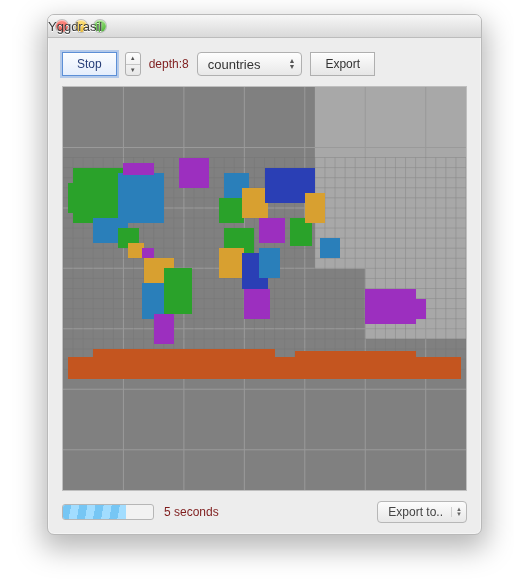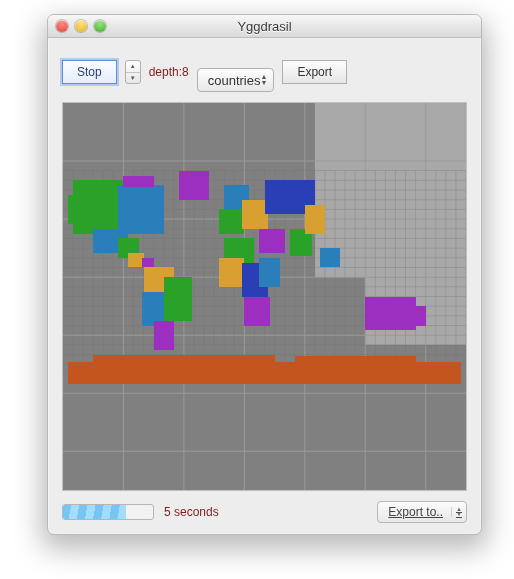--- a/index.html
+++ b/index.html
@@ -5,38 +5,38 @@
   html,body{margin:0;padding:0;background:#fff;font-family:"Lucida Grande","Helvetica Neue",Arial,sans-serif;font-size:13px;color:#333;}
   .stage{position:relative;width:514px;height:579px;}
   .shadow{position:absolute;left:42px;top:22px;width:445px;height:527px;border-radius:10px;background:rgba(0,0,0,0.28);filter:blur(14px);}
   .window{position:absolute;left:47px;top:14px;width:433px;height:519px;border-radius:7px;background:#ededed;border:1px solid #b9b9b9;box-shadow:0 0 0 1px rgba(255,255,255,0.4) inset;overflow:hidden;}
   .titlebar{height:22px;background:linear-gradient(#f7f7f7,#d9d9d9);border-bottom:1px solid #bcbcbc;display:flex;align-items:center;padding:0 8px;position:relative;}
   .traffic{display:flex;gap:7px;align-items:center;}
   .tl{width:12px;height:12px;border-radius:50%;box-shadow:inset 0 1px 1px rgba(255,255,255,0.6),0 0 0 1px rgba(0,0,0,0.2);}
   .tl.red{background:radial-gradient(circle at 50% 30%,#ff8b82,#e24138);}
   .tl.yel{background:radial-gradient(circle at 50% 30%,#ffe27a,#e6b021);}
   .tl.grn{background:radial-gradient(circle at 50% 30%,#9be27e,#3fae2a);}
-  .title{position:absolute;left:0;right:0;text-align:center;font-size:13px;color:#3a3a3a;text-shadow:0 1px 0 #fff;pointer-events:none;}
+  .title{position:absolute;left:0;right:0;text-align:left;font-size:13px;color:#3a3a3a;text-shadow:0 1px 0 #fff;pointer-events:none;}
   .content{padding:14px 14px 12px 14px;display:flex;flex-direction:column;gap:10px;height:calc(100% - 22px);box-sizing:border-box;}
   .toolbar{display:flex;align-items:center;gap:8px;}
   .btn{display:inline-flex;align-items:center;justify-content:center;height:22px;padding:0 14px;border-radius:0;background:linear-gradient(#fdfdfd,#e6e6e6);border:1px solid #afafaf;box-shadow:0 1px 0 #fff inset;font-size:12px;cursor:default;}
   .btn.primary{border:1px solid #5c8fd6;color:#253d77;background:linear-gradient(#fbfdff,#e5eefc);box-shadow:0 0 0 2px rgba(110,160,230,0.45),0 1px 0 #fff inset;}
   .stepper{display:flex;flex-direction:column;width:14px;height:22px;border:1px solid #b0b0b0;border-radius:3px;overflow:hidden;background:linear-gradient(#fdfdfd,#e7e7e7);}
   .stepper div{flex:1;display:flex;align-items:center;justify-content:center;font-size:6px;color:#555;}
   .stepper div:first-child{border-bottom:1px solid #c6c6c6;}
   .lbl{font-size:12px;color:#7f1d1d;}
-  .select{display:flex;align-items:center;height:22px;border:1px solid #b0b0b0;border-radius:4px;background:linear-gradient(#fefefe,#e8e8e8);padding:0 6px 0 10px;cursor:default;margin-top:16px;}
+  .select{display:flex;align-items:center;height:22px;border:1px solid #b0b0b0;border-radius:4px;background:linear-gradient(#fefefe,#e8e8e8);padding:0 6px 0 10px;gap:28px;cursor:default;}
   .select .arrows{display:flex;flex-direction:column;font-size:7px;line-height:6px;color:#555;}
   .canvas-wrap{flex:1;border:1px solid #bfbfbf;position:relative;background:#808080;overflow:hidden;}
   svg.map{position:absolute;inset:0;width:100%;height:100%;}
   .bottombar{display:flex;align-items:center;gap:10px;}
   .progress{width:90px;height:14px;border:1px solid #b6b6b6;border-radius:3px;background:#f2f2f2;position:relative;overflow:hidden;}
   .progress .fill{position:absolute;left:0;top:0;bottom:0;width:70%;background:repeating-linear-gradient(100deg,#76c6f4 0 8px,#a2ddff 8px 16px);}
   .spacer{flex:1;}
-  .popup{display:flex;align-items:center;height:20px;border:1px solid #b7b7b7;border-radius:4px;background:linear-gradient(#fcfcfc,#e8e8e8);padding:0 4px 0 10px;gap:8px;font-size:12px;color:#444;cursor:default;text-decoration:underline;}
+  .popup{display:flex;align-items:center;height:20px;border:1px solid #b7b7b7;border-radius:4px;background:linear-gradient(#fcfcfc,#e8e8e8);padding:0 4px 0 10px;gap:8px;font-size:12px;color:#444;cursor:default;}
   .popup .arrows{display:flex;flex-direction:column;font-size:6px;line-height:5px;color:#666;border-left:1px solid #cfcfcf;padding-left:4px;}
 </style>
 </head>
 <body>
 
 <div class="stage">
   <div class="shadow"></div>
   <div class="window">
     <div class="titlebar">
       <div class="traffic">

